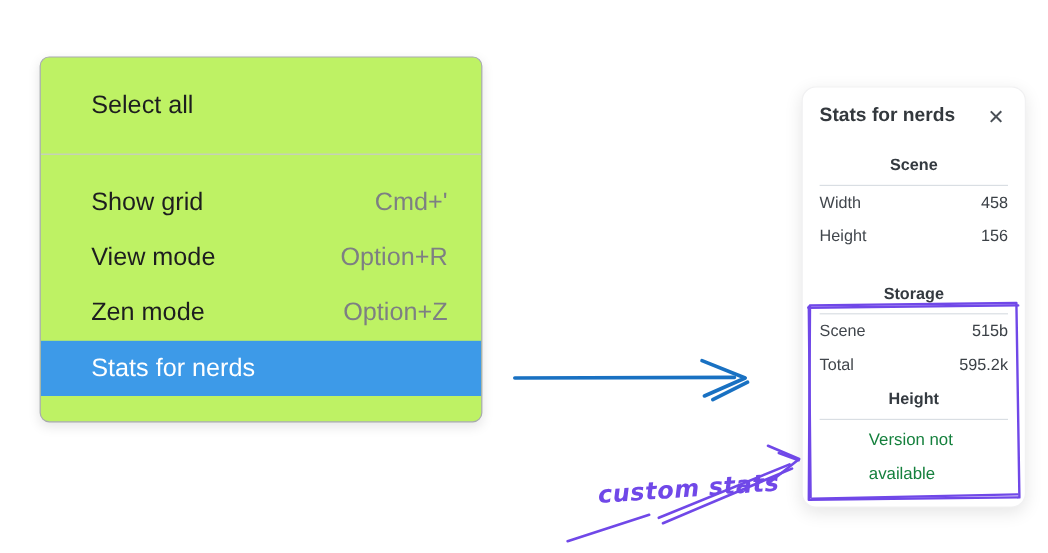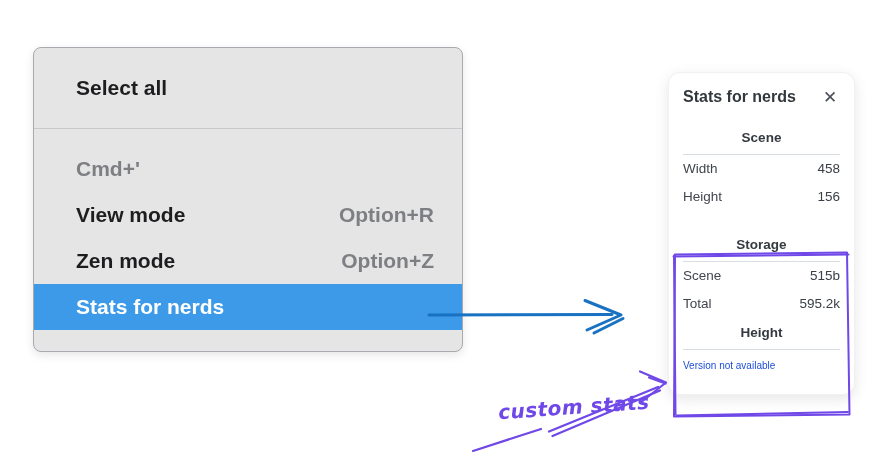--- a/index.html
+++ b/index.html
@@ -1,27 +1,26 @@
 <!DOCTYPE html>
 <html style="--highlight: #3d9ae8; --purple: #7048e8; --blue: #1971c2;"><head>
 <meta charset="utf-8">
 <style>
   * { margin: 0; padding: 0; box-sizing: border-box; }
   html, body { width: 873px; height: 461px; background: #ffffff; overflow: hidden; }
   body { position: relative; font-family: "Liberation Sans", sans-serif; }
 
   
   .context-menu {
-    position: absolute; left: 33px; top: 47px; width: 430px;
-    background: #e5e5e5;
+    position: absolute; left: 33px; top: 47px; width: 369px;
+    background: #bef264;
     border: 1px solid #a7aaae;
     border-radius: 8px;
     box-shadow: 0 3px 10px rgba(0,0,0,0.10);
     overflow: hidden;
-    font-weight: bold;
   }
   .menu-section-top { padding: 0; }
   .menu-separator { border-top: 1px solid #c7c9cc; }
   .menu-section-bottom { padding: 17px 0 21px 0; }
   .menu-item {
     display: flex; align-items: center; justify-content: space-between;
     padding: 0 28px 0 42px;
     height: 46px;
     font-size: 21px;
     color: #1d1d1f;
@@ -53,21 +52,21 @@
   .h-scene   { margin-top: 22px; }
   .h-storage { margin-top: 25px; }
   .h-version { margin-top: 6px; }
   .rule { border-top: 1px solid #d9dee3; margin-top: 7px; }
   .stat-row {
     display: flex; justify-content: space-between; align-items: center;
     font-size: 13.5px; line-height: 28px; color: #41464c;
   }
   .stat-row:first-of-type { margin-top: 2px; }
   .stat-value { color: #3b4046; }
-  .version-note { font-size: 10px; line-height: 28px; margin-top: 2px; color: #1d4ed8; }
+  .version-note { font-size: 14px; line-height: 28px; margin-top: 2px; color: #15803d; margin-left: 41px; }
 
   
   .annot-svg { position: absolute; left: 0; top: 0; width: 873px; height: 461px; pointer-events: none; }
   .blue-arrow path { stroke: var(--blue, #1971c2); stroke-width: 3; fill: none; stroke-linecap: round; stroke-linejoin: round; }
   .purple-arrow path { stroke: var(--purple, #7048e8); stroke-width: 2.2; fill: none; stroke-linecap: round; stroke-linejoin: round; }
   .purple-box path { stroke: var(--purple, #7048e8); stroke-width: 2; fill: none; stroke-linecap: round; stroke-linejoin: round; }
   .annot-label {
     position: absolute; left: 498px; top: 395px;
     font-family: "DejaVu Sans", sans-serif;
     font-style: italic; font-weight: bold;
@@ -82,20 +81,21 @@
 
 <div class="context-menu">
   <div class="menu-section-top">
     <div class="menu-item first">
       <span>Select all</span>
     </div>
   </div>
   <div class="menu-separator"></div>
   <div class="menu-section-bottom">
     <div class="menu-item">
+      <span>Show grid</span>
       <span class="menu-shortcut">Cmd+'</span>
     </div>
     <div class="menu-item">
       <span>View mode</span>
       <span class="menu-shortcut">Option+R</span>
     </div>
     <div class="menu-item">
       <span>Zen mode</span>
       <span class="menu-shortcut">Option+Z</span>
     </div>

